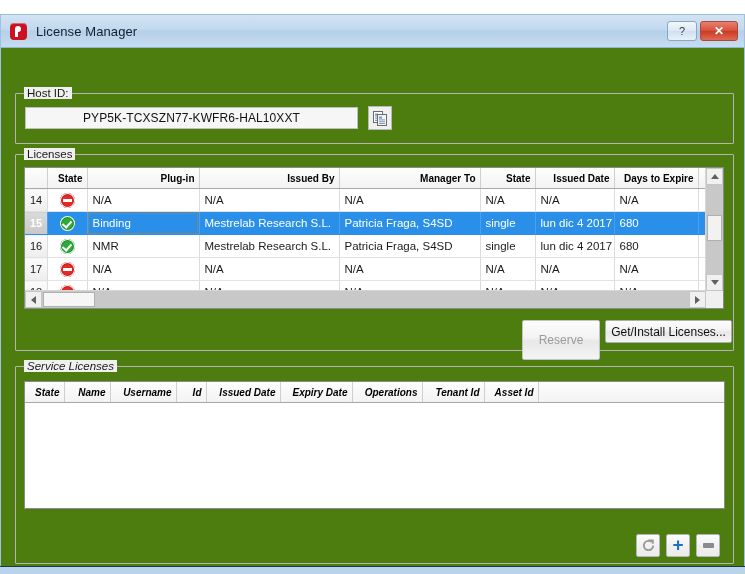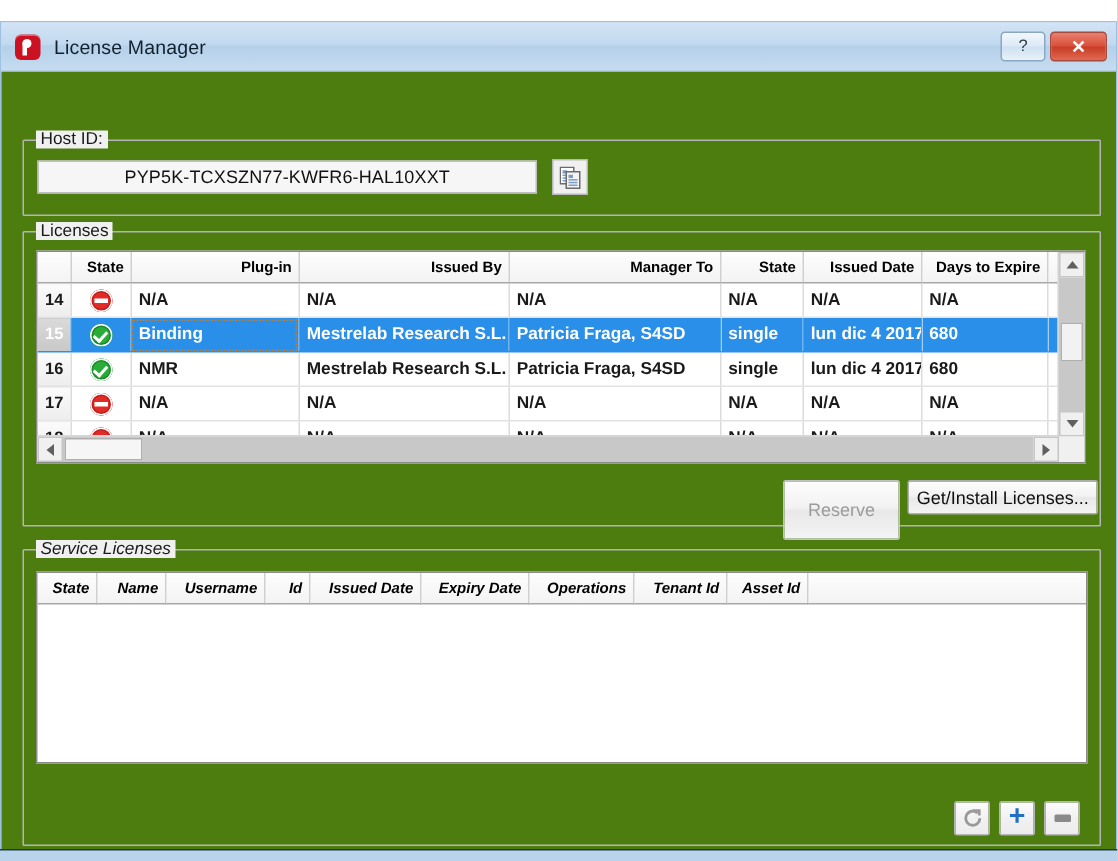--- a/index.html
+++ b/index.html
@@ -184,21 +184,20 @@
     overflow: hidden;
   }
   table.grid td {
     border-right: 1px solid #dcdcdc;
     border-bottom: 1px solid #e2e2e2;
     height: 22px;
     padding: 0 5px;
     white-space: nowrap;
     overflow: hidden;
     color: #1a1a1a;
-    font-weight: bold;
   }
   td.rownum {
     background: linear-gradient(to bottom, #fbfbfb 0%, #ededed 100%);
     border-right: 1px solid #bdbdbd;
     text-align: center;
     font-size: 11px;
     color: #202020;
     padding: 0;
   }
   tr.selected td.rownum {

